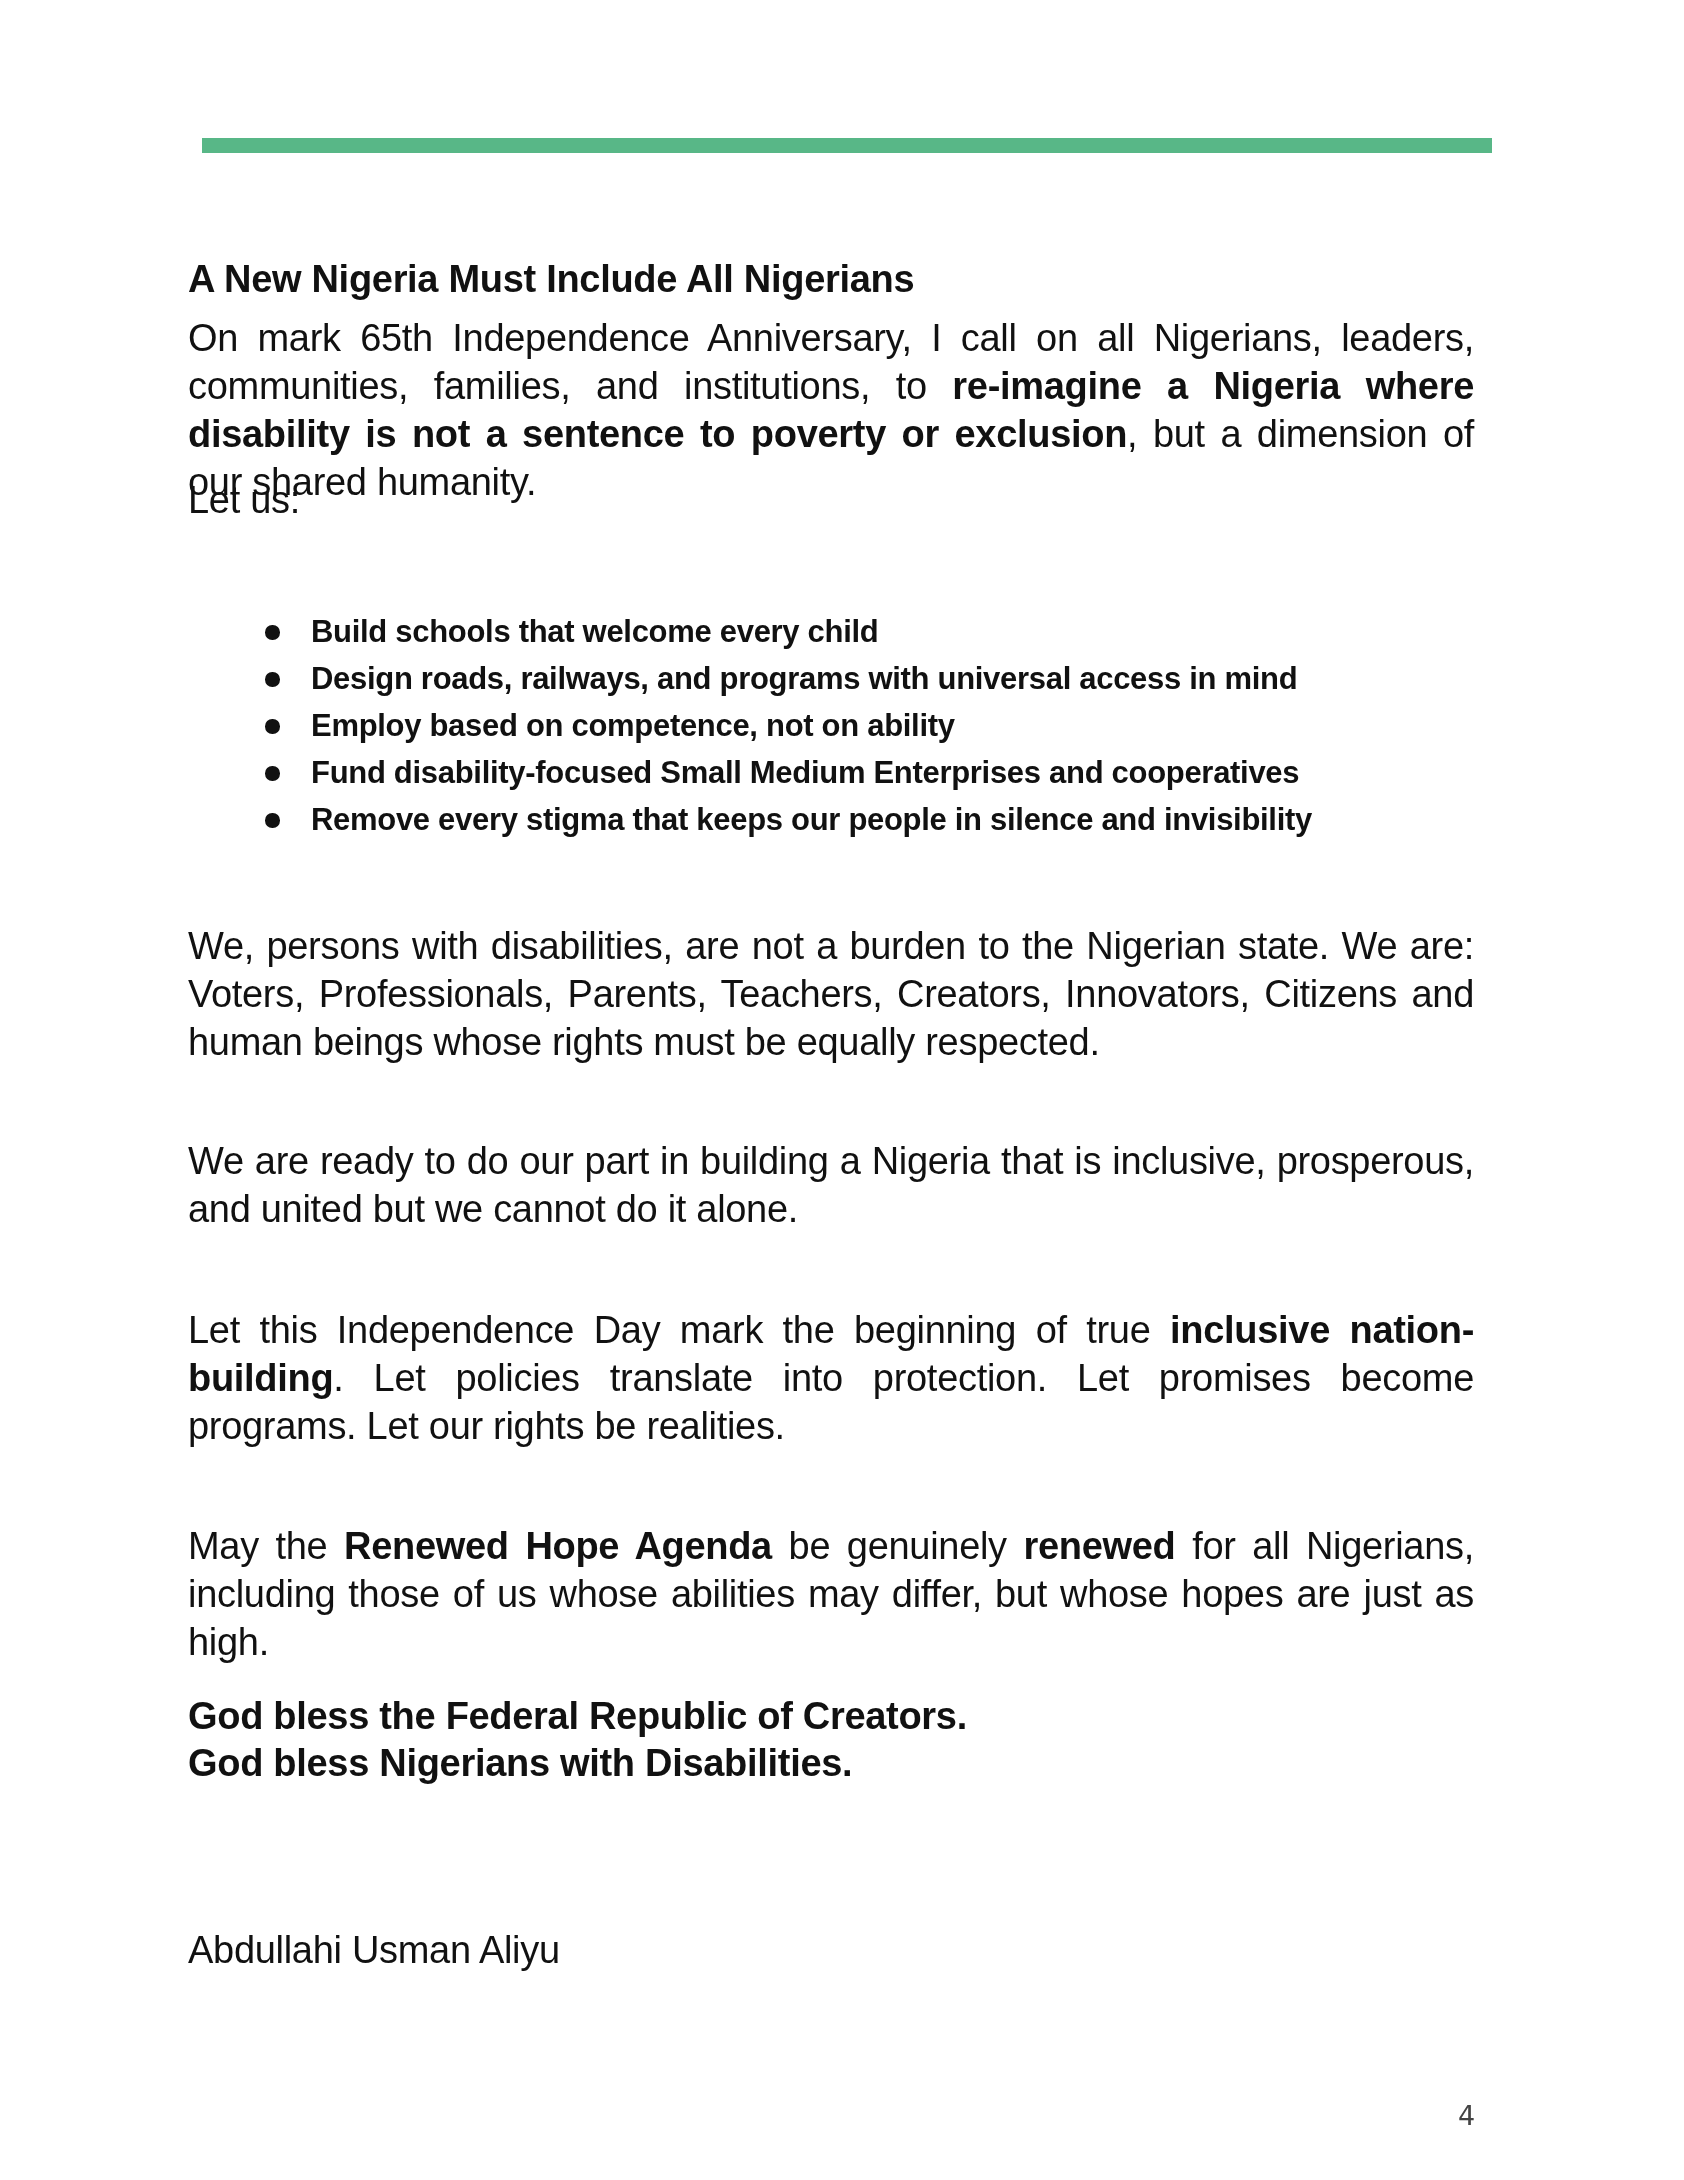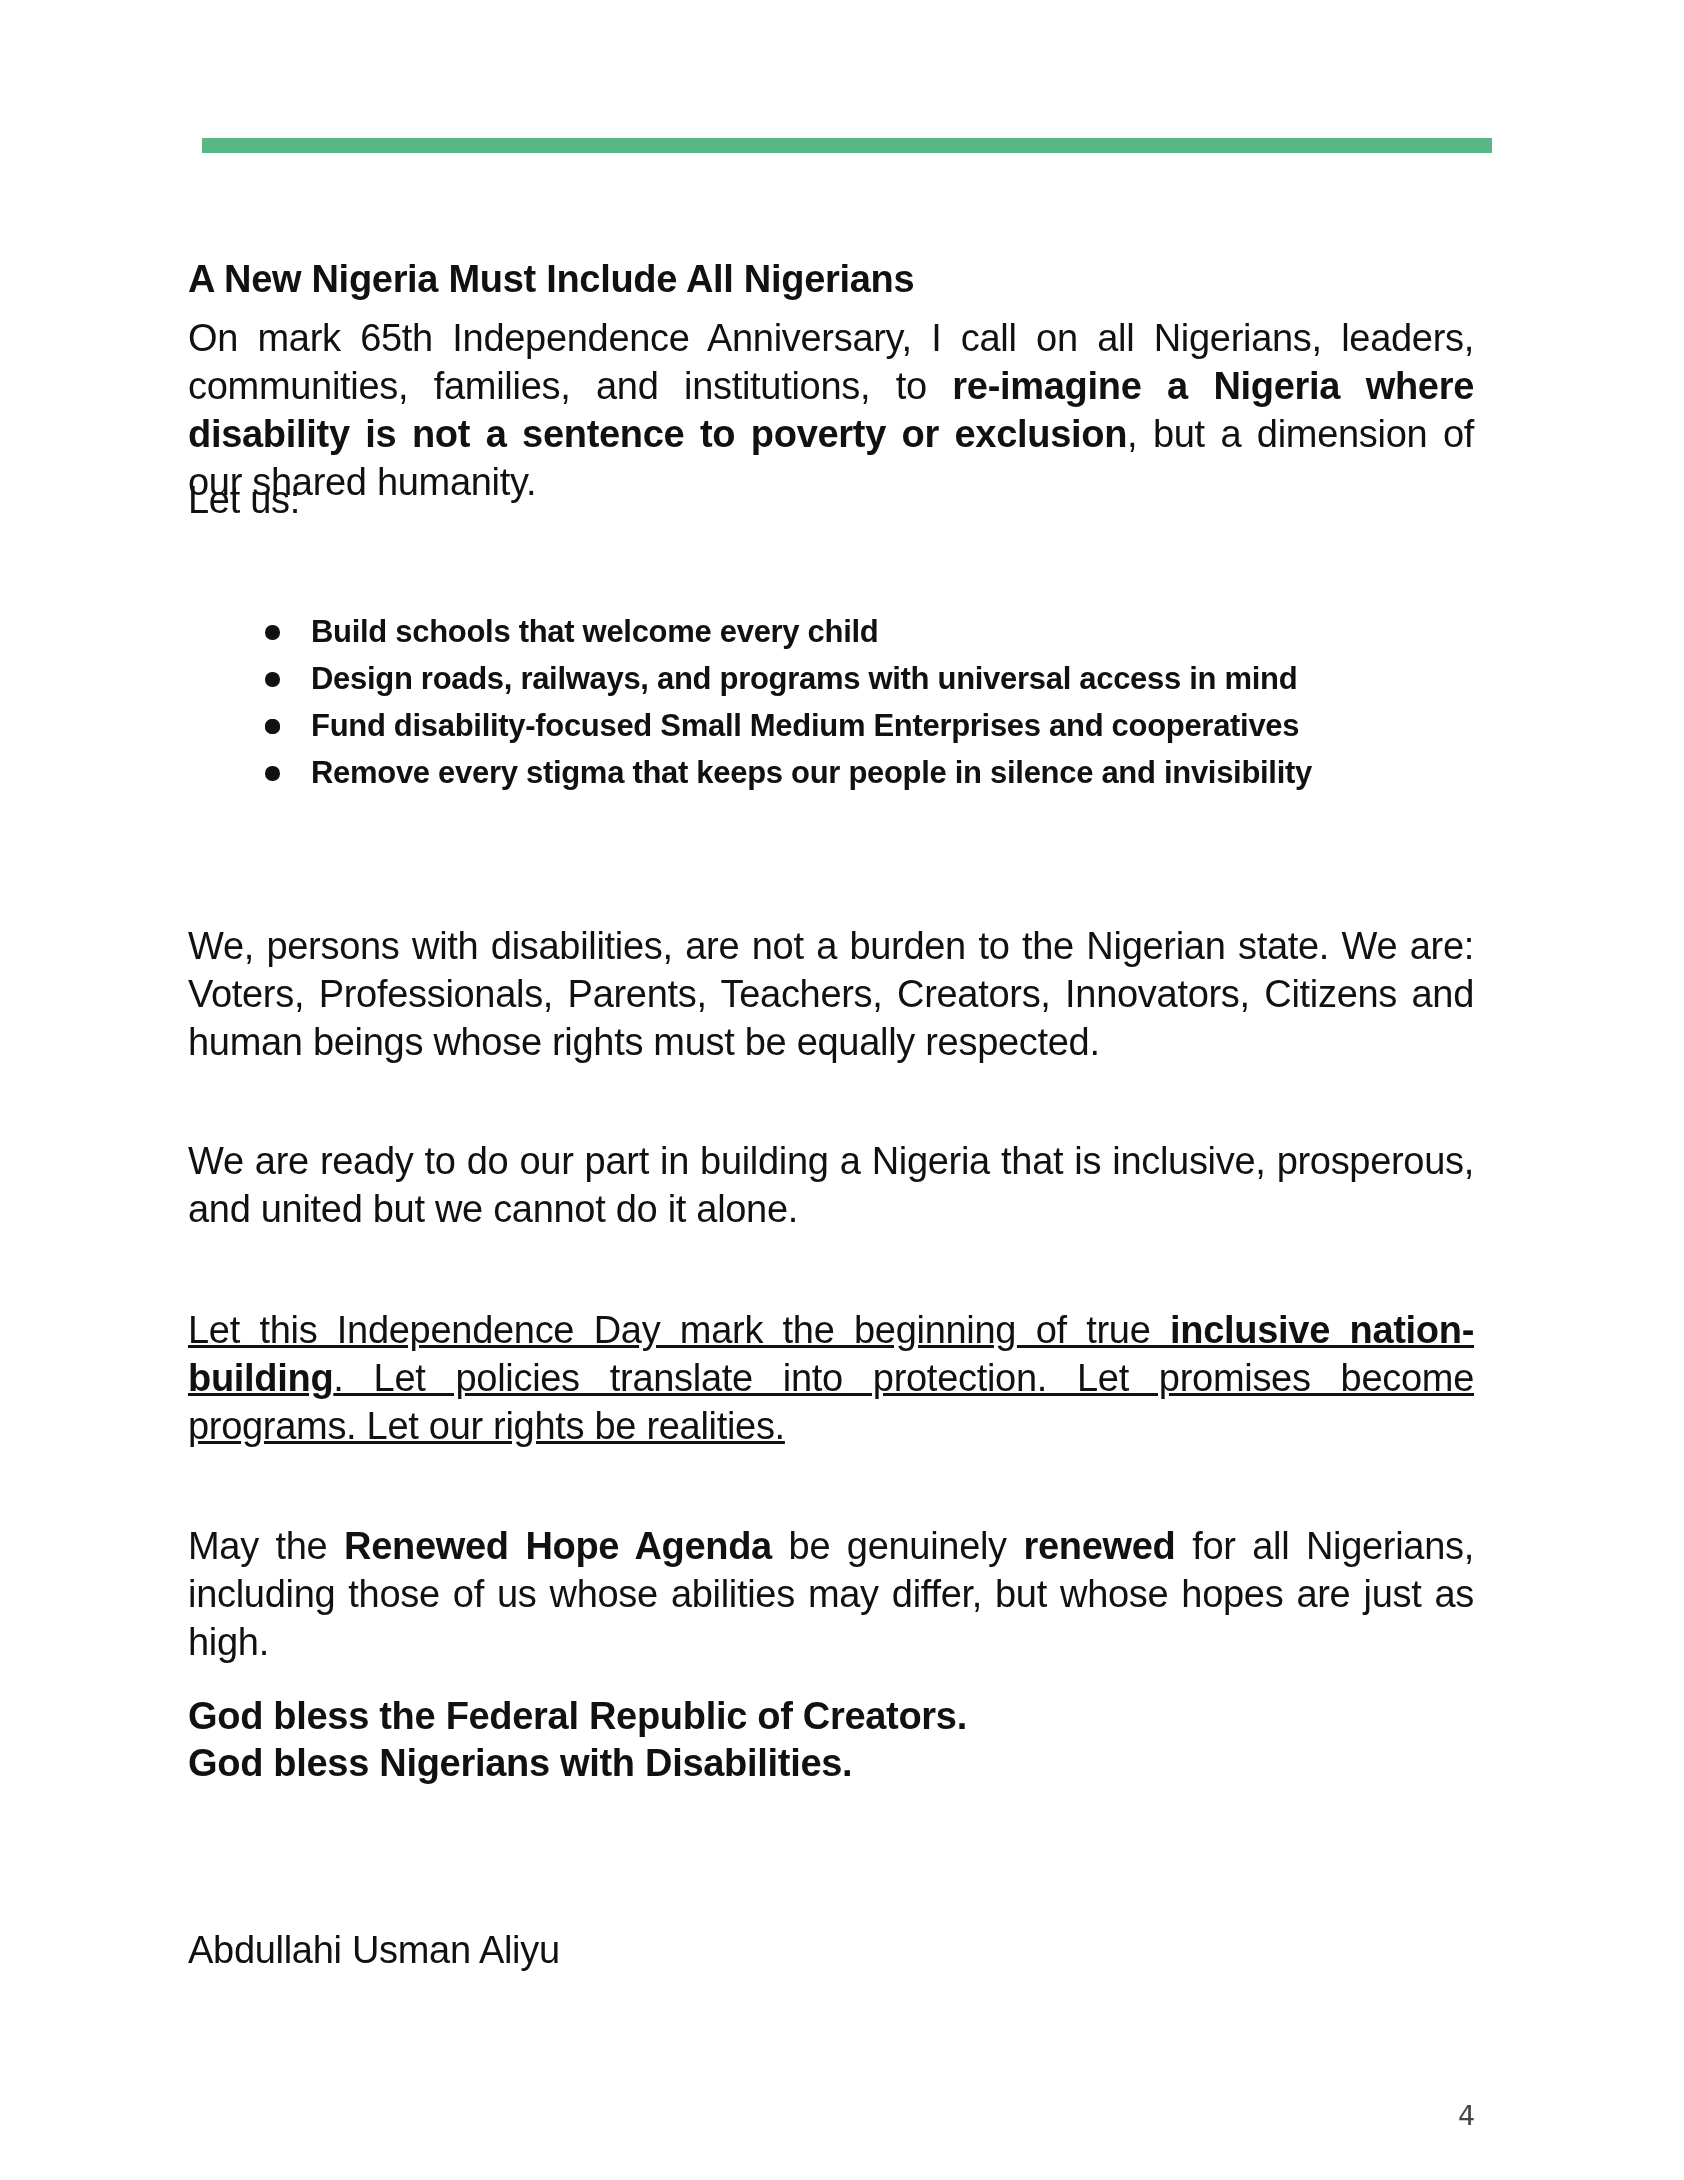--- a/index.html
+++ b/index.html
@@ -43,30 +43,30 @@
 
 <div class="block justify" style="top:314px;">
   <span>On mark 65th Independence Anniversary, I call on all Nigerians, leaders, communities, families, and institutions, to </span><b>re-imagine a Nigeria where disability is not a sentence to poverty or exclusion</b><span>, but a dimension of our shared humanity.</span>
 </div>
 
 <div class="block" style="top:476px;">Let us:</div>
 
 <ul class="bullets" style="top:592px;">
   <li><span class="dot"></span><span>Build schools that welcome every child</span></li>
   <li><span class="dot"></span><span>Design roads, railways, and programs with universal access in mind</span></li>
-  <li><span class="dot"></span></li>
+  <li><span class="dot"></span><span>Employ based on competence, not on ability</span></li>
   <li><span class="dot"></span><span>Fund disability-focused Small Medium Enterprises and cooperatives</span></li>
   <li><span class="dot"></span><span>Remove every stigma that keeps our people in silence and invisibility</span></li>
 </ul>
 
 <div class="block justify" style="top:922px;">We, persons with disabilities, are not a burden to the Nigerian state. We are: Voters, Professionals, Parents, Teachers, Creators, Innovators, Citizens and human beings whose rights must be equally respected.</div>
 
 <div class="block justify" style="top:1137px;">We are ready to do our part in building a Nigeria that is inclusive, prosperous, and united but we cannot do it alone.</div>
 
-<div class="block justify" style="top:1306px;text-decoration:underline;">
+<div class="block justify" style="top:1306px;">
   <span>Let this Independence Day mark the beginning of true </span><b>inclusive nation-building</b><span>. Let policies translate into protection. Let promises become programs. Let our rights be realities.</span>
 </div>
 
 <div class="block justify" style="top:1522px;">
   <span>May the </span><b>Renewed Hope Agenda</b><span> be genuinely </span><b>renewed</b><span> for all Nigerians, including those of us whose abilities may differ, but whose hopes are just as high.</span>
 </div>
 
 <div class="block bold" style="top:1693px; line-height:47px;">
   <div>God bless the Federal Republic of Creators.</div>
   <div>God bless Nigerians with Disabilities.</div>

